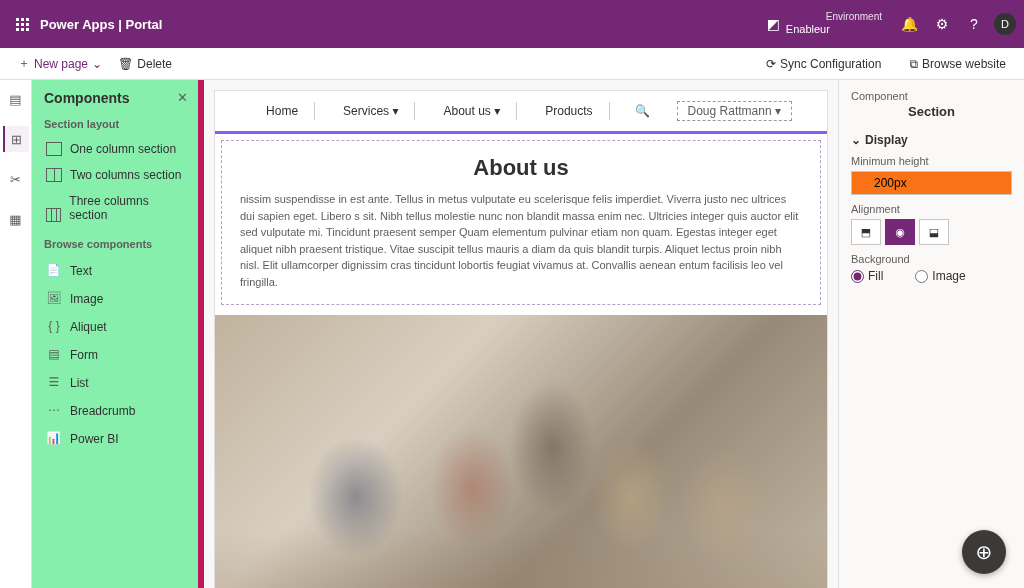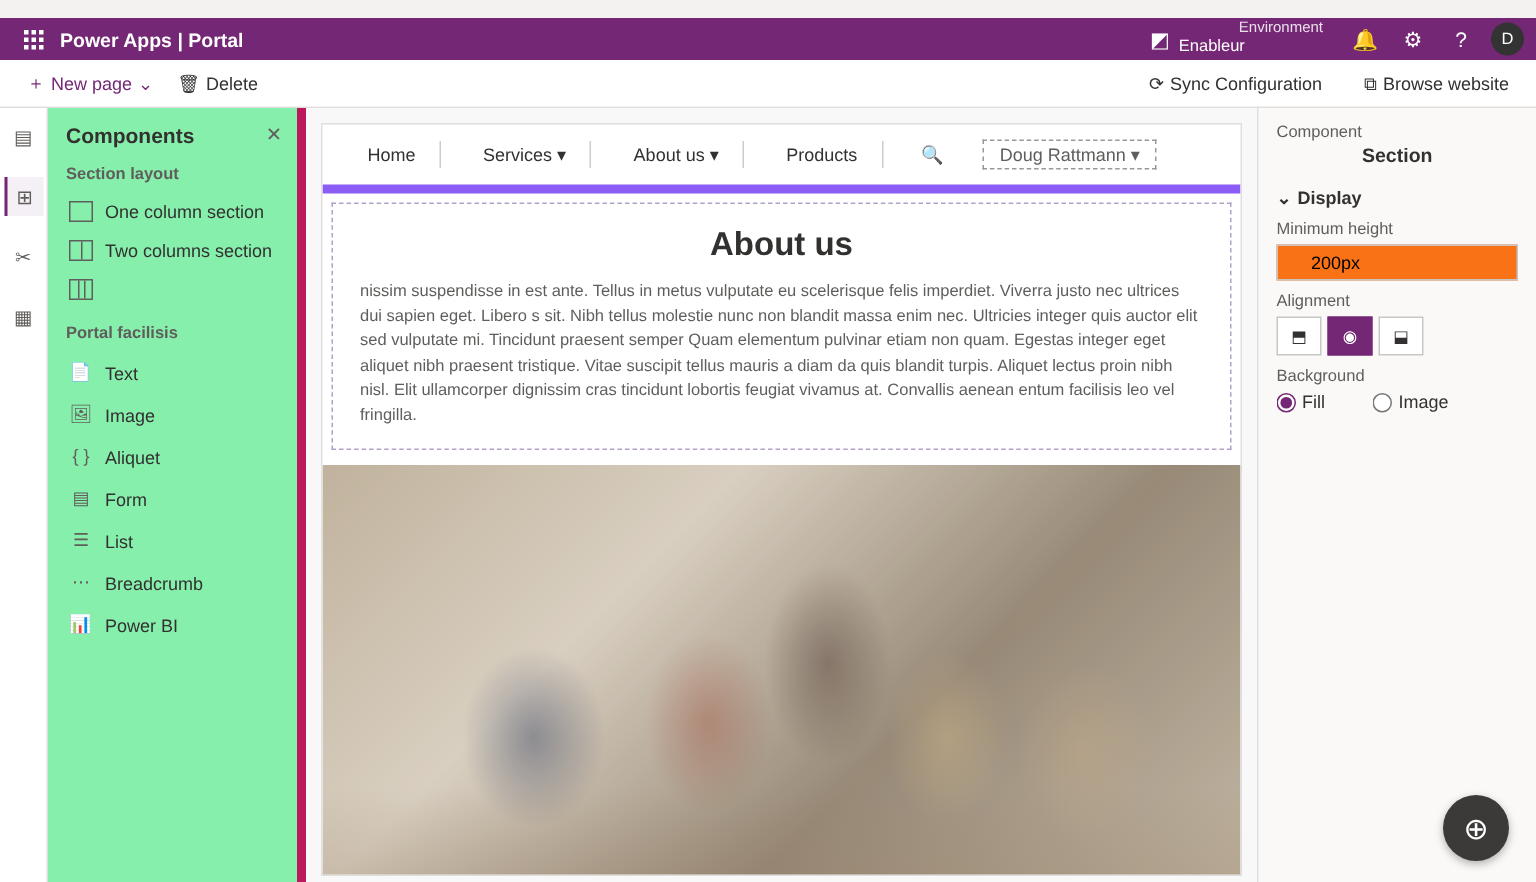--- a/index.html
+++ b/index.html
@@ -1,18 +1,18 @@
 <!DOCTYPE html>
 <html><head>
 <meta charset="utf-8">
 <style>
 * { margin: 0; padding: 0; box-sizing: border-box; font-family: "Segoe UI", sans-serif; }
 body { width: 1024px; height: 588px; overflow: hidden; background: #f3f2f1; position: relative; }
 
-.topbar { height: 28px; background: #742774; color: #fff; display: flex; align-items: center; padding: 0 8px; font-size: 13px; margin-top: 12px; }
+.topbar { height: 48px; background: #742774; color: #fff; display: flex; align-items: center; padding: 0 8px; font-size: 13px; }
 .waffle { width: 28px; display: flex; align-items: center; justify-content: center; cursor: pointer; }
 .waffle-grid { display: grid; grid-template-columns: repeat(3, 3px); grid-gap: 2px; }
 .waffle-grid span { width: 3px; height: 3px; background: #fff; }
 .app-title { margin-left: 4px; font-weight: 600; }
 .spacer { flex: 1; }
 .env { display: flex; align-items: center; gap: 6px; margin-right: 12px; font-size: 11px; line-height: 1.2; }
 .env-icon { font-size: 14px; }
 .env-text small { display: block; font-size: 10px; opacity: .85; padding-left: 40px; }
 .top-icon { width: 32px; text-align: center; cursor: pointer; font-size: 14px; }
 .avatar { width: 22px; height: 22px; border-radius: 50%; background: #333; color: #fff; display: inline-flex; align-items: center; justify-content: center; font-size: 11px; margin-left: 4px; }
@@ -33,21 +33,21 @@
 .group-title { font-size: 11px; font-weight: 600; color: #605e5c; margin: 10px 0 6px; }
 .comp-item { display: flex; align-items: flex-end; gap: 8px; padding: 6px 2px; cursor: pointer; color: #323130; }
 .comp-icon { width: 16px; height: 14px; border: 1px solid #605e5c; display: inline-block; position: relative; }
 .comp-icon.two::before { content: ""; position: absolute; left: 50%; top: 0; bottom: 0; border-left: 1px solid #605e5c; }
 .comp-icon.three::before, .comp-icon.three::after { content: ""; position: absolute; top: 0; bottom: 0; border-left: 1px solid #605e5c; }
 .comp-icon.three::before { left: 33%; } .comp-icon.three::after { left: 66%; }
 .ico-sm { width: 16px; height: 16px; display: inline-flex; align-items: center; justify-content: center; color: #605e5c; font-size: 12px; }
 
 .canvas { flex: 1; background: #f8f8f8; overflow: hidden; position: relative; }
 .page { margin: 10px; background: #fff; border: 1px solid #e1dfdd; height: calc(100% - 20px); overflow: hidden; }
-.navbar { display: flex; align-items: center; justify-content: flex-start; gap: 12px; padding: 10px 14px; border-bottom: 6px solid #8b5cf6; font-size: 12px; }
+.navbar { display: flex; align-items: center; justify-content: center; gap: 12px; padding: 10px 14px; border-bottom: 3px solid #8b5cf6; font-size: 12px; }
 .nav-item { padding: 2px 16px; border-right: 1px solid #ccc; color: #323130; cursor: pointer; }
 .nav-item:last-of-type { border-right: none; }
 .nav-search { padding: 0 14px; color: #605e5c; cursor: pointer; }
 .nav-user { padding: 2px 10px; border: 1px dashed #999; color: #605e5c; cursor: pointer; }
 .hero { border: 1px dashed #b3a2c7; margin: 6px 6px 10px; padding: 14px 18px; text-align: center; }
 .hero h1 { font-size: 22px; font-weight: 600; margin-bottom: 10px; color: #323130; }
 .hero p { font-size: 11px; color: #605e5c; text-align: left; line-height: 1.5; }
 .photo { margin: 0 0 0 0; height: 330px; background: linear-gradient(135deg, #b8a890 0%, #d4c9b8 30%, #8a7a65 60%, #c0b49e 100%); position: relative; opacity: .88; }
 .photo::after { content: ""; position: absolute; inset: 0; background:
   radial-gradient(ellipse 80px 100px at 23% 55%, rgba(50,60,90,.5), transparent 60%),
@@ -146,23 +146,24 @@
     <div class="comp-item">
         <span class="comp-icon"></span>
         <span>One column section</span>
       </div>
     <div class="comp-item">
         <span class="comp-icon two"></span>
         <span>Two columns section</span>
       </div>
     <div class="comp-item">
         <span class="comp-icon three"></span>
-      </div>
-
-    <div class="group-title">Portal facilisis</div>
+        <span>Three columns section</span>
+      </div>
+
+    <div class="group-title">Browse components</div>
     <div class="comp-item">
         <span class="ico-sm">📄</span>
         <span>Text</span>
       </div>
     <div class="comp-item">
         <span class="ico-sm">🖼</span>
         <span>Image</span>
       </div>
     <div class="comp-item">
         <span class="ico-sm">{ }</span>

